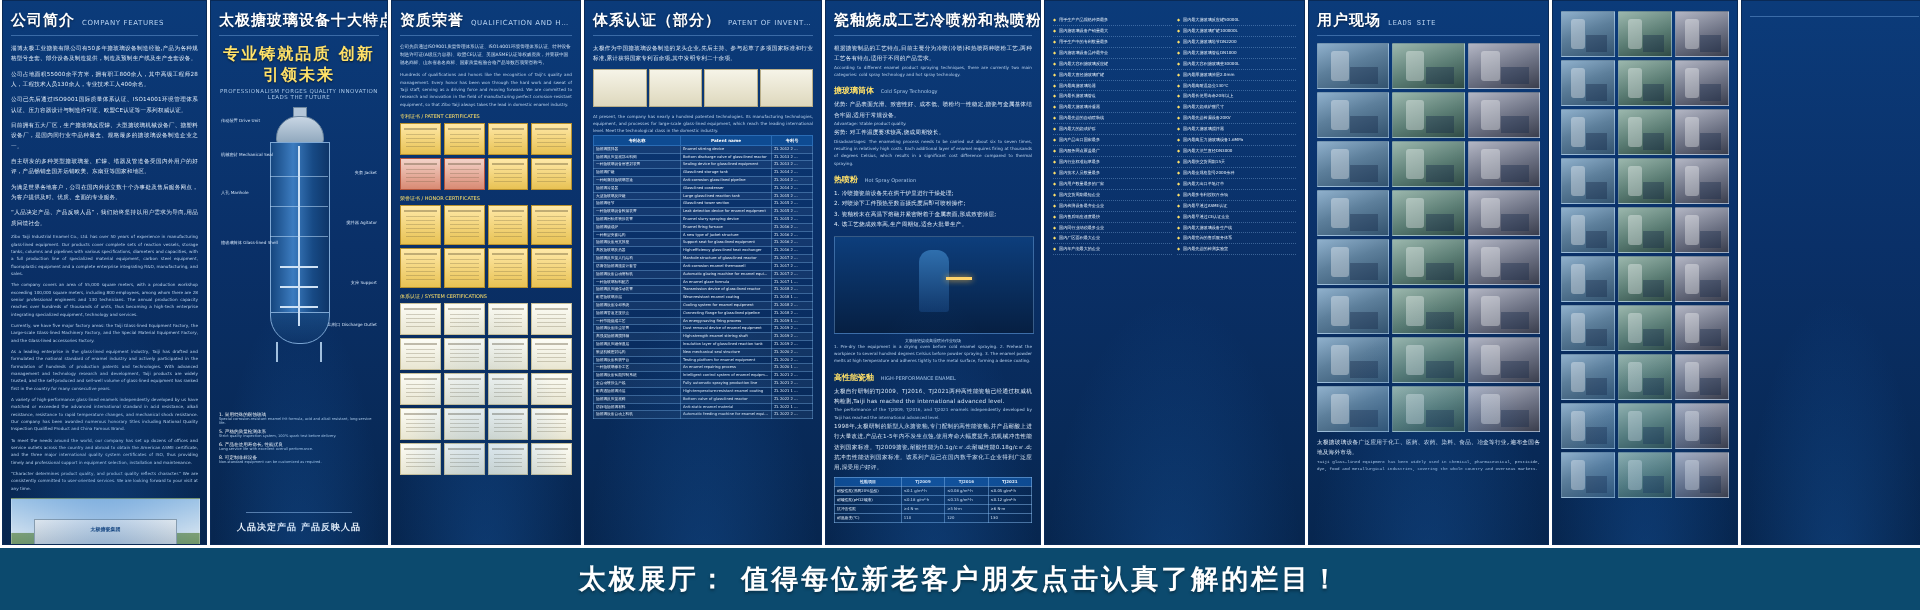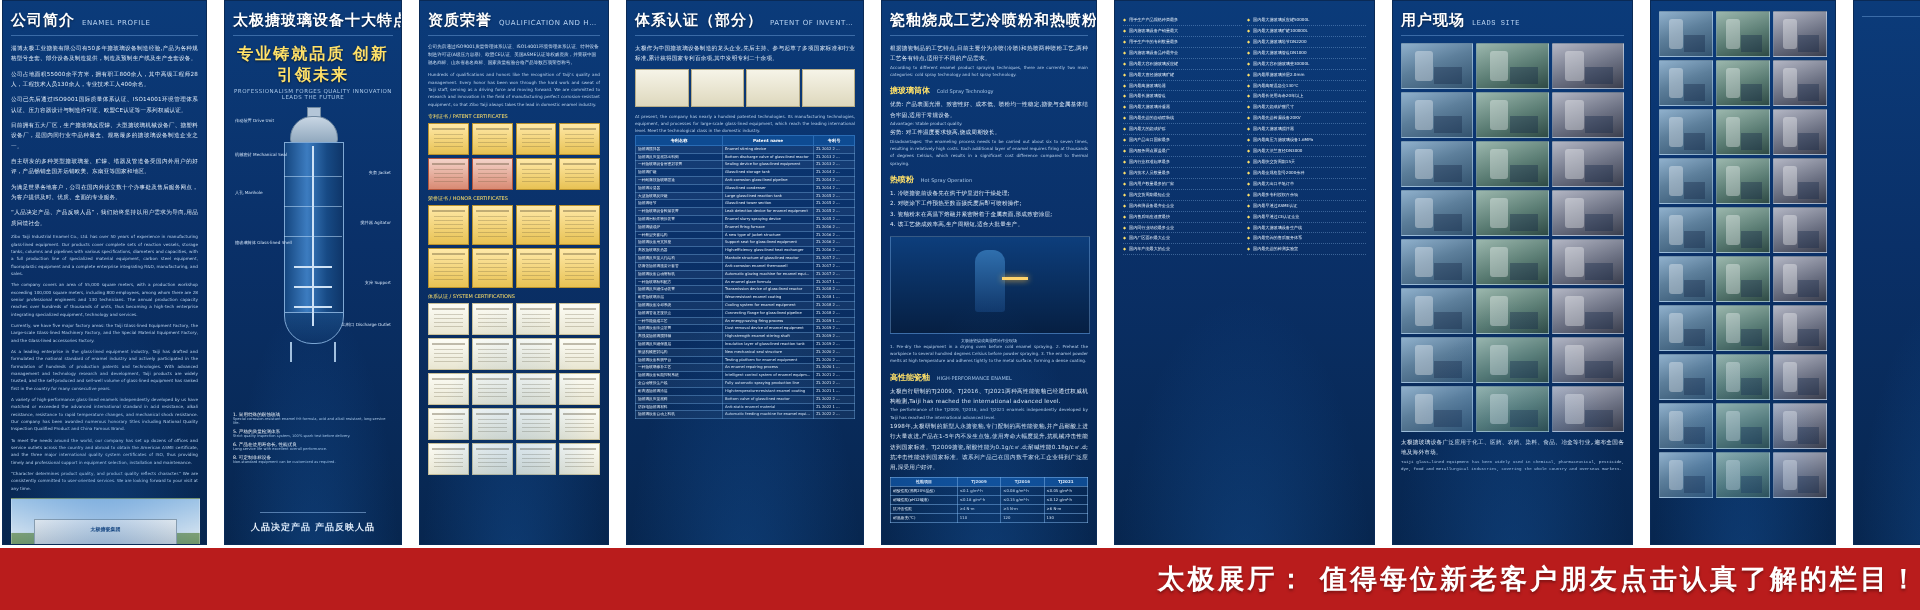--- a/index.html
+++ b/index.html
@@ -21,21 +21,21 @@
   }
   .panels {
     position: absolute;
     left: 0;
     top: 0;
     width: 1920px;
     height: 545px;
     display: flex;
     flex-direction: row;
     align-items: stretch;
-    gap: 17px;
+    gap: 3px;
     padding: 0 2px;
     box-sizing: border-box;
   }
   .panel {
     position: relative;
     background: linear-gradient(180deg, #0b3b7a 0%, #0a3068 45%, #07264f 100%);
     border: 1px solid #0a2a56;
     box-sizing: border-box;
     overflow: hidden;
     color: #dce9f7;
@@ -404,45 +404,45 @@
     font-weight: bold;
     margin: 7px 0 3px 0;
   }
 
   
   .banner {
     position: absolute;
     left: 0; bottom: 0;
     width: 1920px;
     height: 62px;
-    background: #b91c1c;
+    background: #0c4a6e;
     display: flex;
     align-items: center;
-    justify-content: flex-end;
+    justify-content: center;
   }
   .banner-text {
     color: #ffffff;
     font-size: 27px;
     font-weight: bold;
     letter-spacing: 3px;
     text-shadow: 0 2px 3px rgba(0,0,0,0.35);
     white-space: nowrap;
   }
 </style>
 </head>
 <body>
 
 <div class="stage">
 
   <div class="panels">
 
     <section class="panel p1">
       <div class="hdr">
         <span class="hdr-cn">公司简介</span>
-        <span class="hdr-en">ENAMEL PROFILE</span>
+        <span class="hdr-en">COMPANY FEATURES</span>
       </div>
       <div class="txt-cn">
         <p>淄博太极工业搪瓷有限公司有50多年搪玻璃设备制造经验,产品为各种规格型号全套、部分设备及制造提供，制造及预制生产线及生产全套设备。</p>
         <p>公司占地面积55000余平方米，拥有职工800余人，其中高级工程师28人，工程技术人员130余人，专业技术工人400余名。</p>
         <p>公司已先后通过ISO9001国际质量体系认证、ISO14001环境管理体系认证、压力容器设计与制造许可证、欧盟CE认证等一系列权威认证。</p>
         <p>目前拥有五大厂区，生产搪玻璃反应罐、大型搪玻璃机械设备厂、搪塑料设备厂，是国内同行业中品种最全、规格最多的搪玻璃设备制造企业之一。</p>
         <p>自主研发的多种类型搪玻璃釜、贮罐、塔器及管道备受国内外用户的好评，产品畅销全国并远销欧美、东南亚等国家和地区。</p>
         <p>为满足世界各地客户，公司在国内外设立数十个办事处及售后服务网点，为客户提供及时、优质、全面的专业服务。</p>
         <p>“人品决定产品、产品反映人品”，我们始终坚持以用户需求为导向,用品质回馈社会。</p>
       </div>

